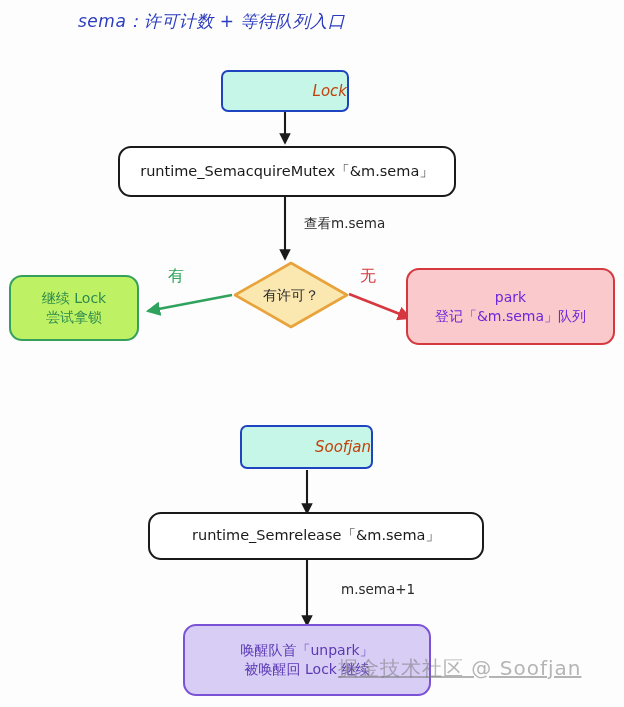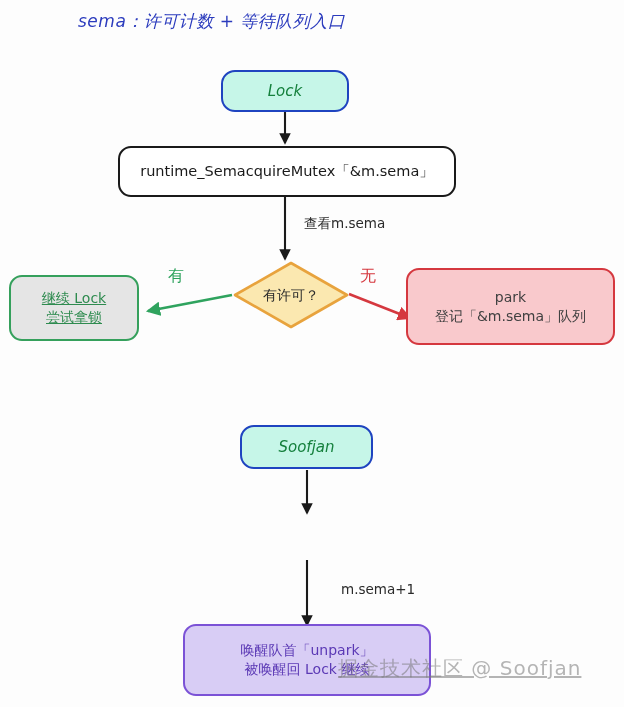--- a/index.html
+++ b/index.html
@@ -47,25 +47,26 @@
     font-size: 17px;
     font-style: italic;
     color: #2b3bbd;
     letter-spacing: 0.5px;
     white-space: nowrap;
   }
   
   .n-terminal {
     background: #c6f6e8;
     border: 2.5px solid #1f44c0;
-    border-radius: 14px;
-    color: #15803d;
+    border-radius: 7px;
+    color: #c2410c;
     font-size: 15px;
     font-style: italic;
     font-family: "DejaVu Sans", sans-serif;
+    justify-content: flex-end;
   }
   
   .n-process {
     background: #ffffff;
     border: 2.5px solid #1a1a1a;
     border-radius: 13px;
     color: #1a1a1a;
     font-size: 14.5px;
     font-family: "DejaVu Sans", sans-serif;
     align-items: center;
@@ -86,33 +87,32 @@
   }
   .n-decision .label {
     position: relative;
     z-index: 2;
     font-size: 14px;
     color: #2a2a2a;
     font-family: "DejaVu Sans", sans-serif;
   }
   
   .n-green {
-    background: #e5e5e5;
+    background: #bef264;
     border: 2.5px solid #35a05c;
     border-radius: 13px;
     color: #2e8b4f;
     font-size: 14px;
     font-family: "DejaVu Sans", sans-serif;
-    text-decoration: underline;
   }
   .n-red {
     background: #f9c9cc;
     border: 2.5px solid #d5383f;
     border-radius: 13px;
-    color: #404040;
+    color: #6d28d9;
     font-size: 14px;
     font-family: "DejaVu Sans", sans-serif;
   }
   .n-purple {
     background: #d8cdf5;
     border: 2.5px solid #7b52d6;
     border-radius: 13px;
     color: #5b39b5;
     font-size: 14px;
     font-family: "DejaVu Sans", sans-serif;
@@ -203,20 +203,23 @@
 
   <div class="node n-red" style="left:406px; top:268px; width:209px; height:77px;">
     <span class="label">park
 登记「&amp;m.sema」队列</span>
   </div>
 
   <div class="node n-terminal" style="left:240px; top:425px; width:133px; height:44px;">
     <span class="label">Soofjan</span>
   </div>
 
+  <div class="node n-process" style="left:148px; top:512px; width:336px; height:48px;">
+    <span class="label">runtime_Semrelease「&amp;m.sema」</span>
+  </div>
 
   <div class="node n-purple" style="left:183px; top:624px; width:248px; height:72px;">
     <span class="label">唤醒队首「unpark」
 被唤醒回 Lock 继续</span>
   </div>
 
   <div class="edge-label el-dark" style="left:304px; top:215px;">查看m.sema</div>
 
   <div class="edge-label el-green" style="left:168px; top:266px;">有</div>
 

